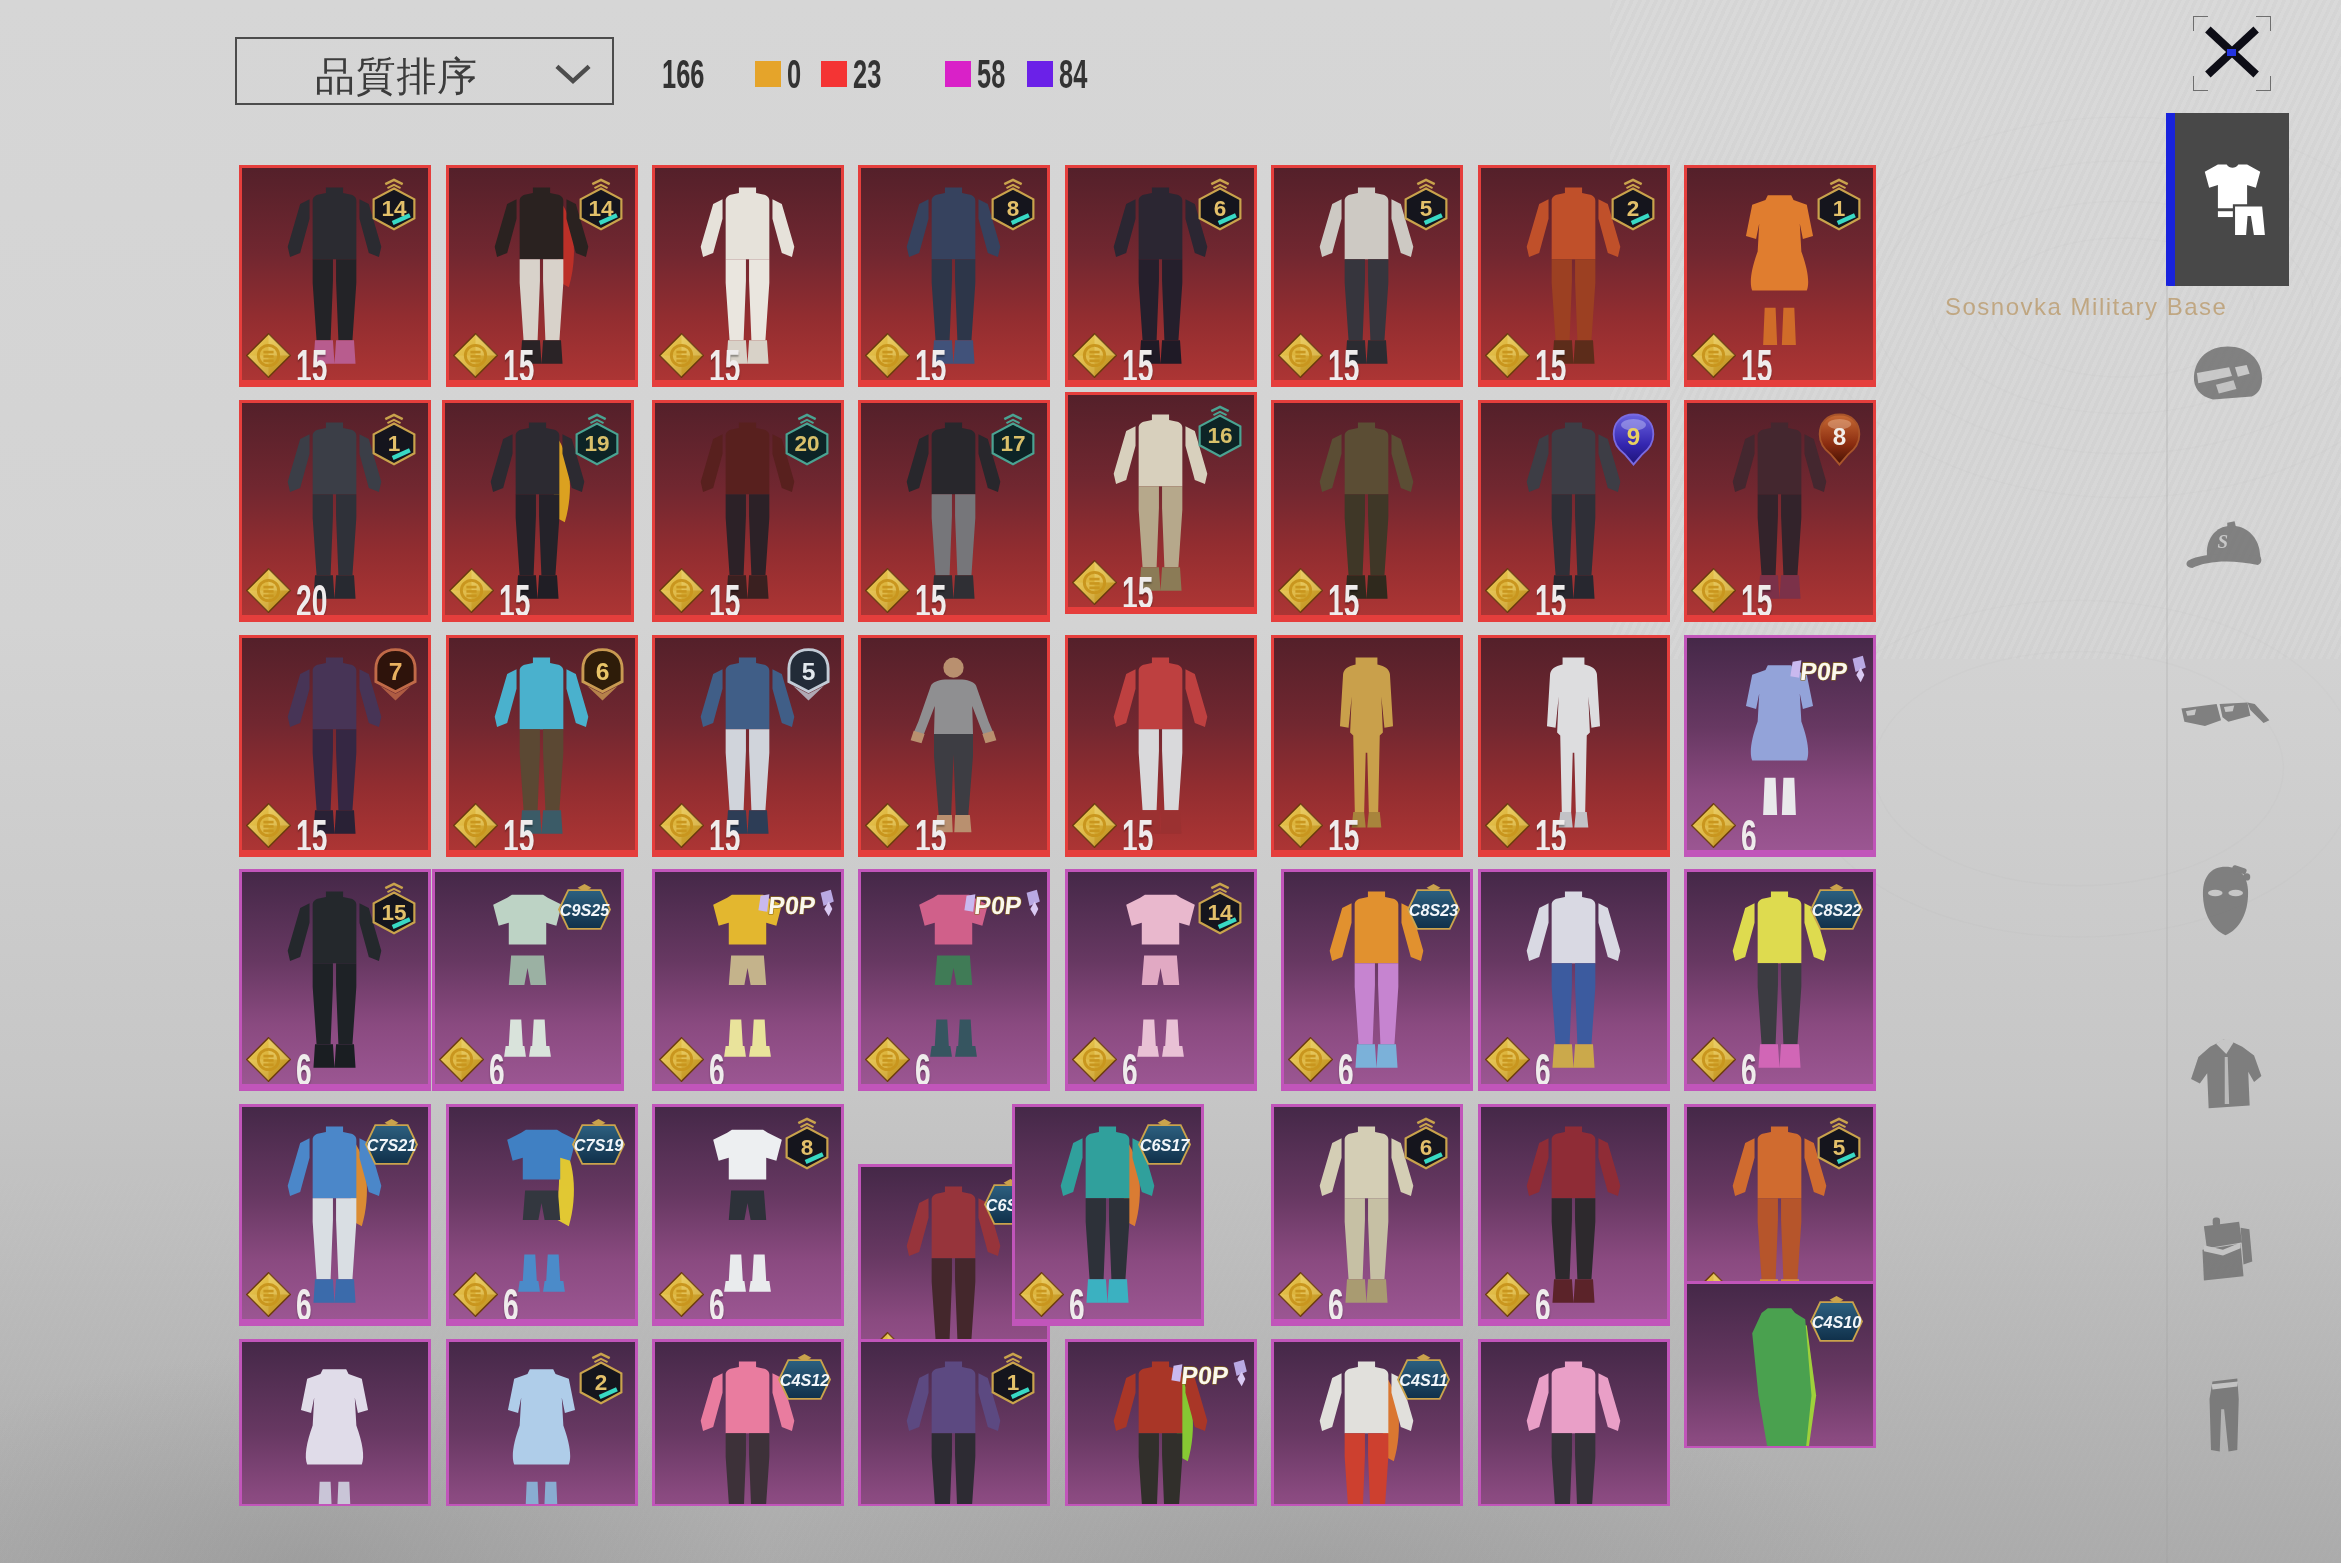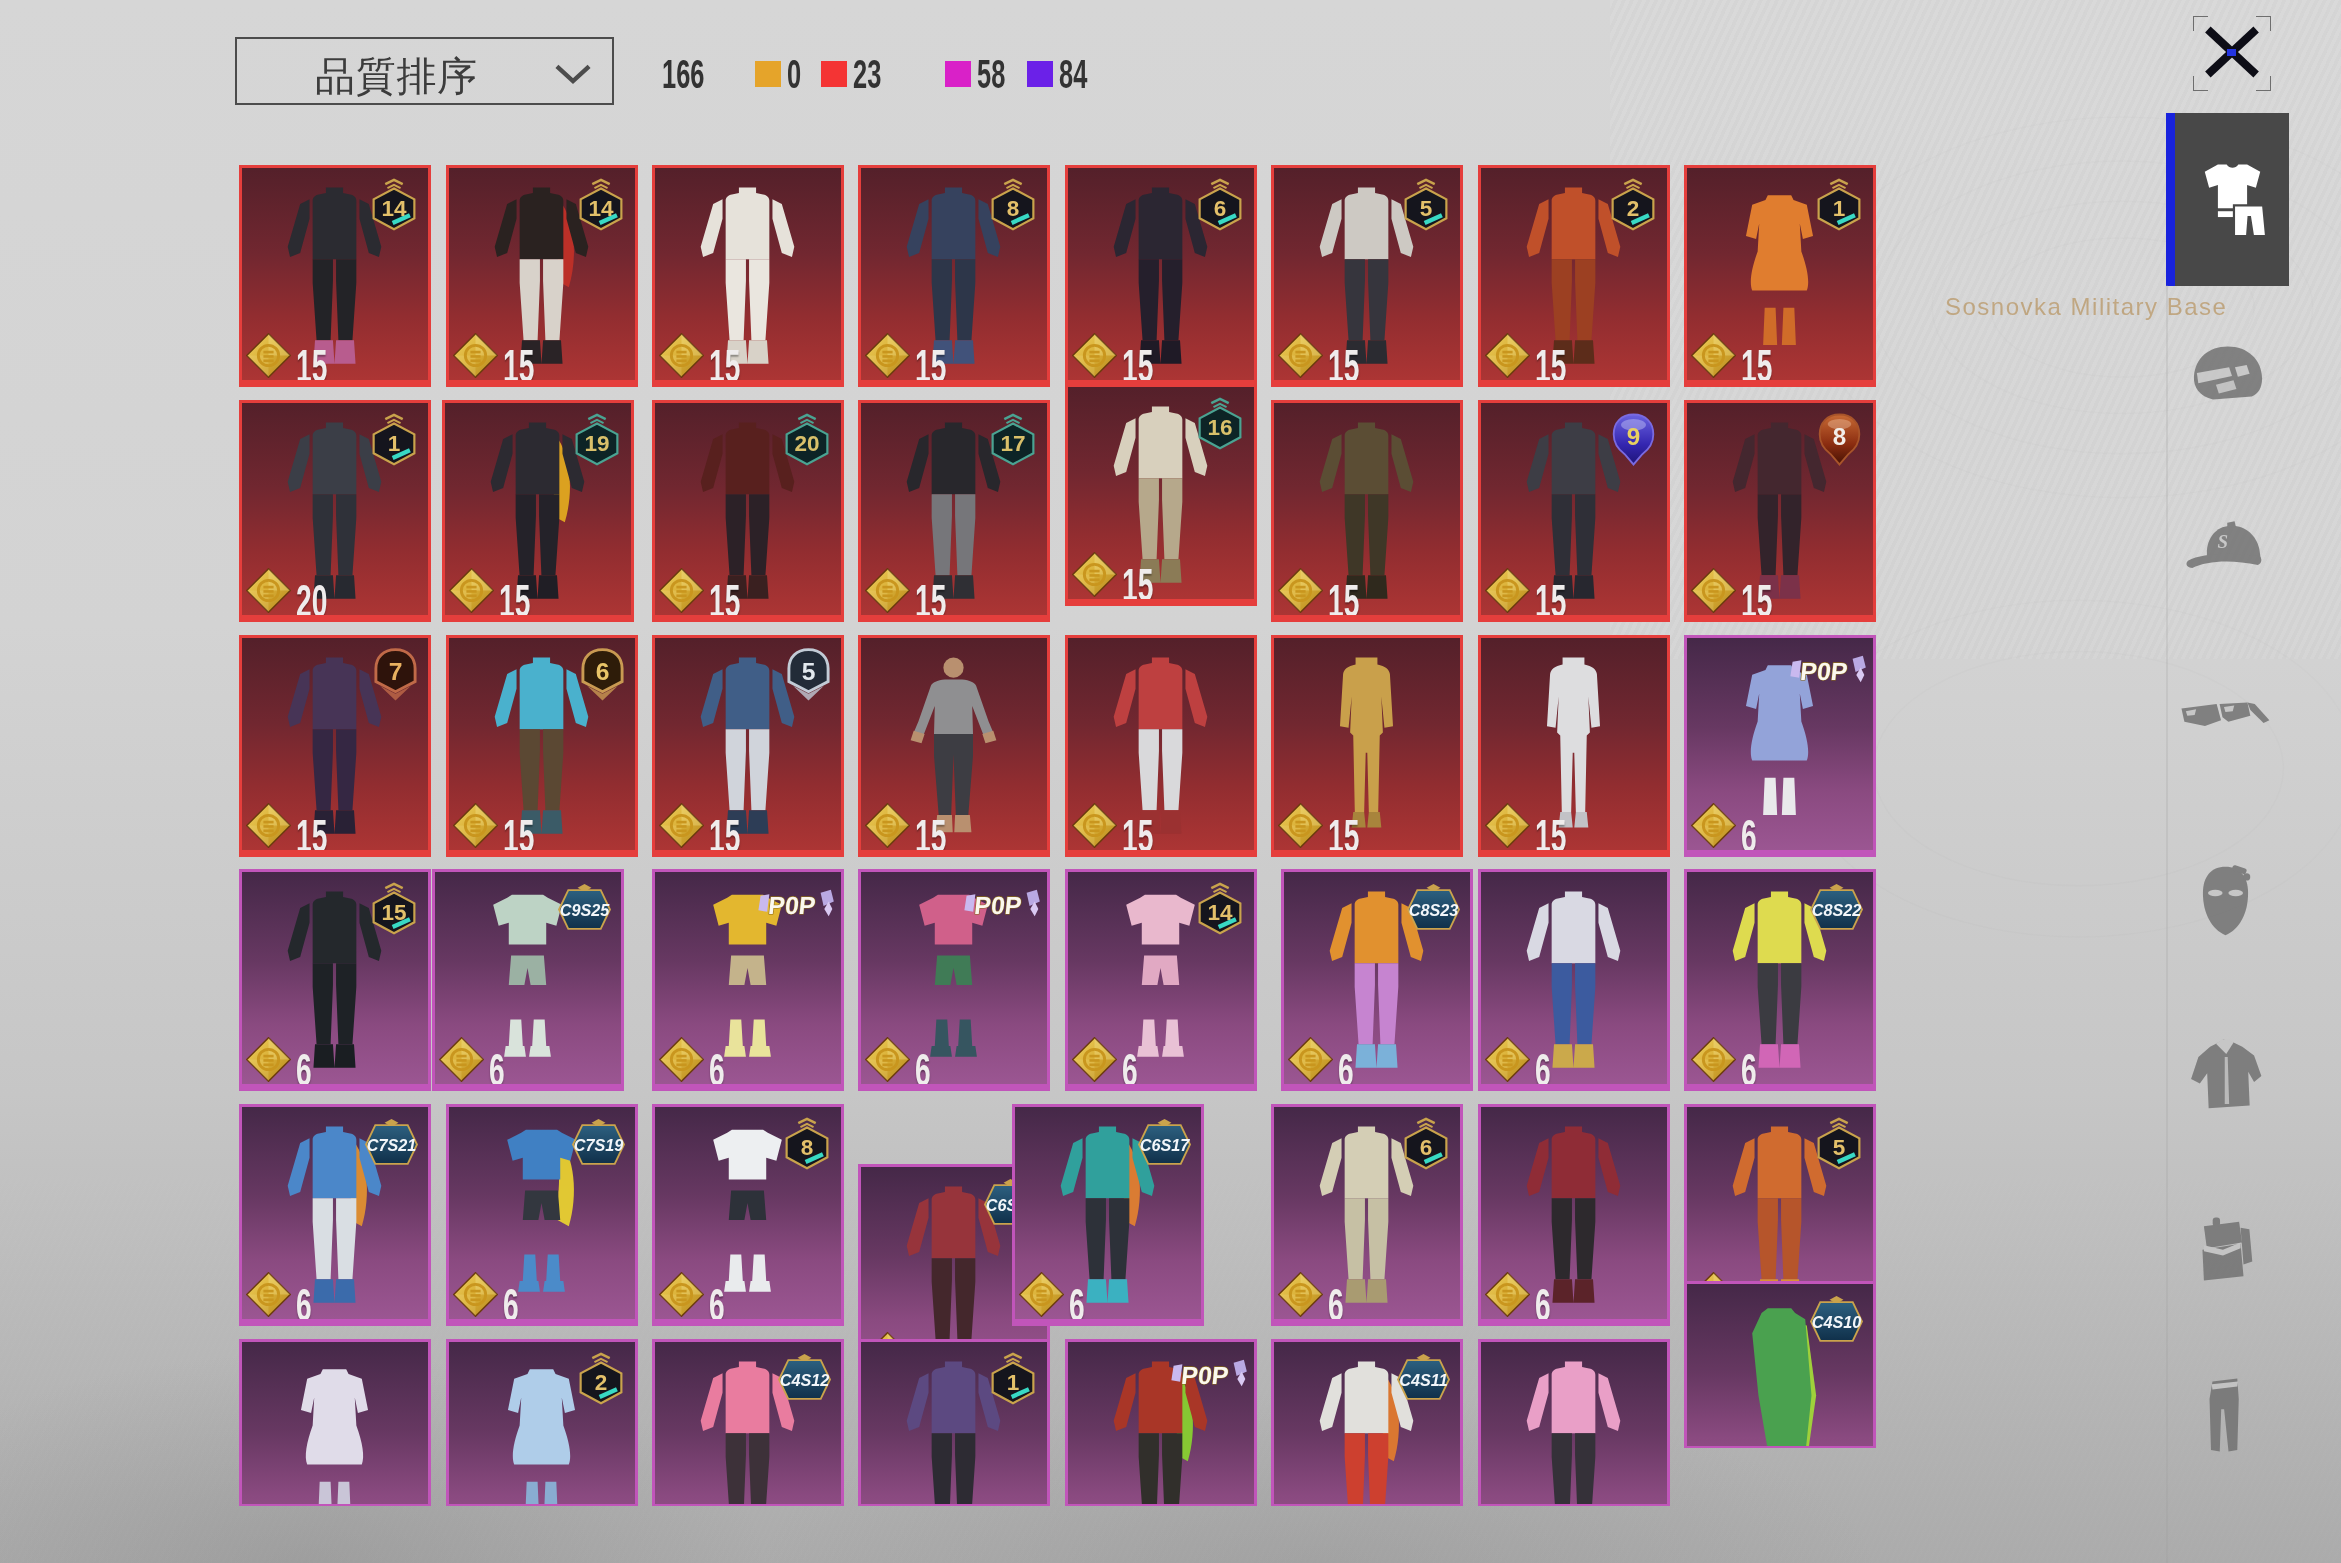--- a/index.html
+++ b/index.html
@@ -450,21 +450,21 @@
       <polygon points="31,1 61,31 31,61 1,31" fill="url(#gmed)" stroke="#6a3a0e" stroke-width="2"></polygon>
       <polygon points="31,1 61,31 31,31" fill="#f8eba0" opacity="0.32"></polygon>
       <polygon points="1,31 31,31 31,61" fill="#f8eba0" opacity="0.18"></polygon>
       <circle cx="31" cy="31" r="14" fill="none" stroke="#c9961e" stroke-width="4"></circle>
       <rect x="24" y="24.5" width="14" height="3.6" fill="#c9961e"></rect>
       <rect x="24" y="30.5" width="14" height="3.6" fill="#c9961e"></rect>
       <rect x="24" y="36.5" width="14" height="3.6" fill="#c9961e"></rect>
     </svg>
     <span class="cnt">15</span>
   </div>
-<div class="card cr" style="left:1065px;top:384px">
+<div class="card cr" style="left:1065px;top:392px">
     <svg class="fig" width="117" height="184" viewBox="0 0 150 236" preserveAspectRatio="none" style="--u:#d8d0bd;--l:#b6a88b;--b:#8b7b56">
       <use href="#pose"></use>
     </svg>
     <svg class="bd" width="48" height="53" viewBox="0 0 66 72">
       <path d="M21 8 L33 2 L45 8" fill="none" stroke="#4aa392" stroke-width="3.4"></path>
       <path d="M24 13.5 L33 9 L42 13.5" fill="none" stroke="#4aa392" stroke-width="2.8"></path>
       <polygon points="33,14 61,29 61,55 33,70 5,55 5,29" fill="#0d2426" stroke="#4aa392" stroke-width="3"></polygon>
       <text x="33" y="52" font-size="31" font-weight="bold" fill="#d9c06a" text-anchor="middle" font-family="Liberation Sans, sans-serif">16</text>
     </svg>
     <svg class="md" width="45" height="45" viewBox="0 0 62 62">

